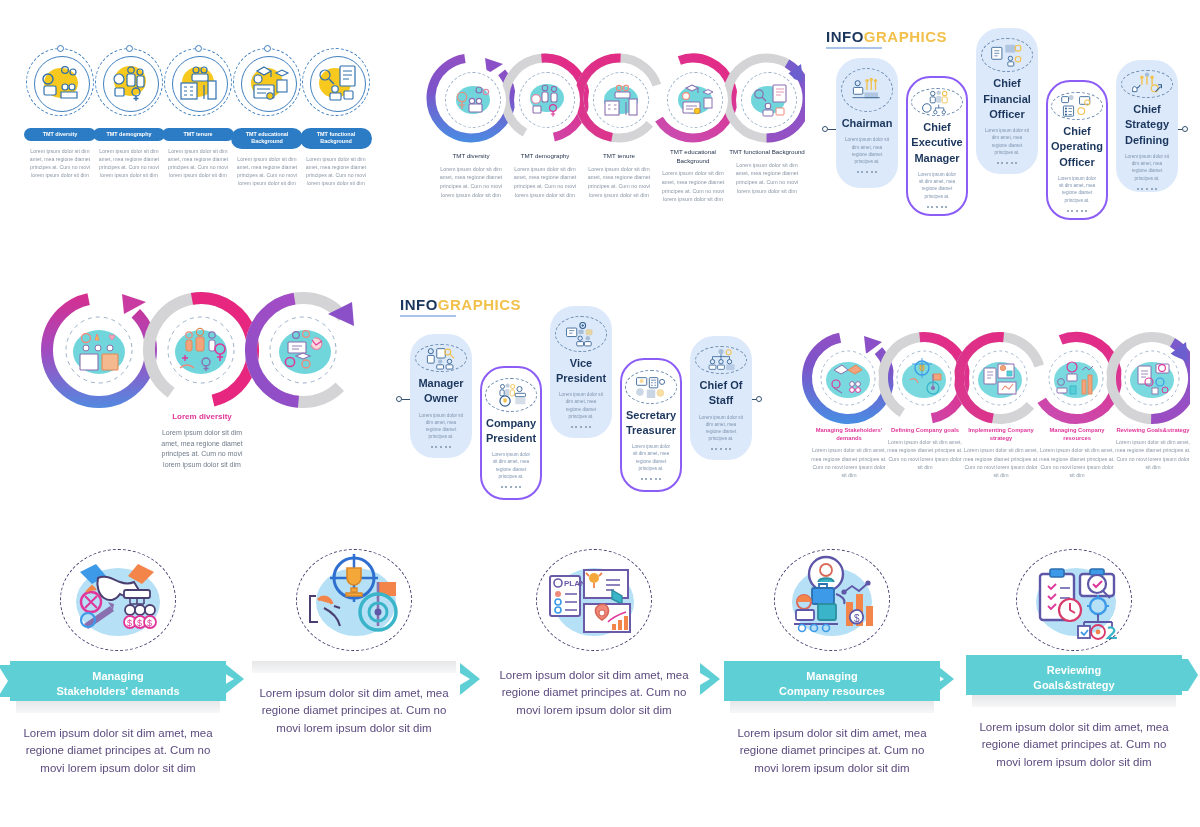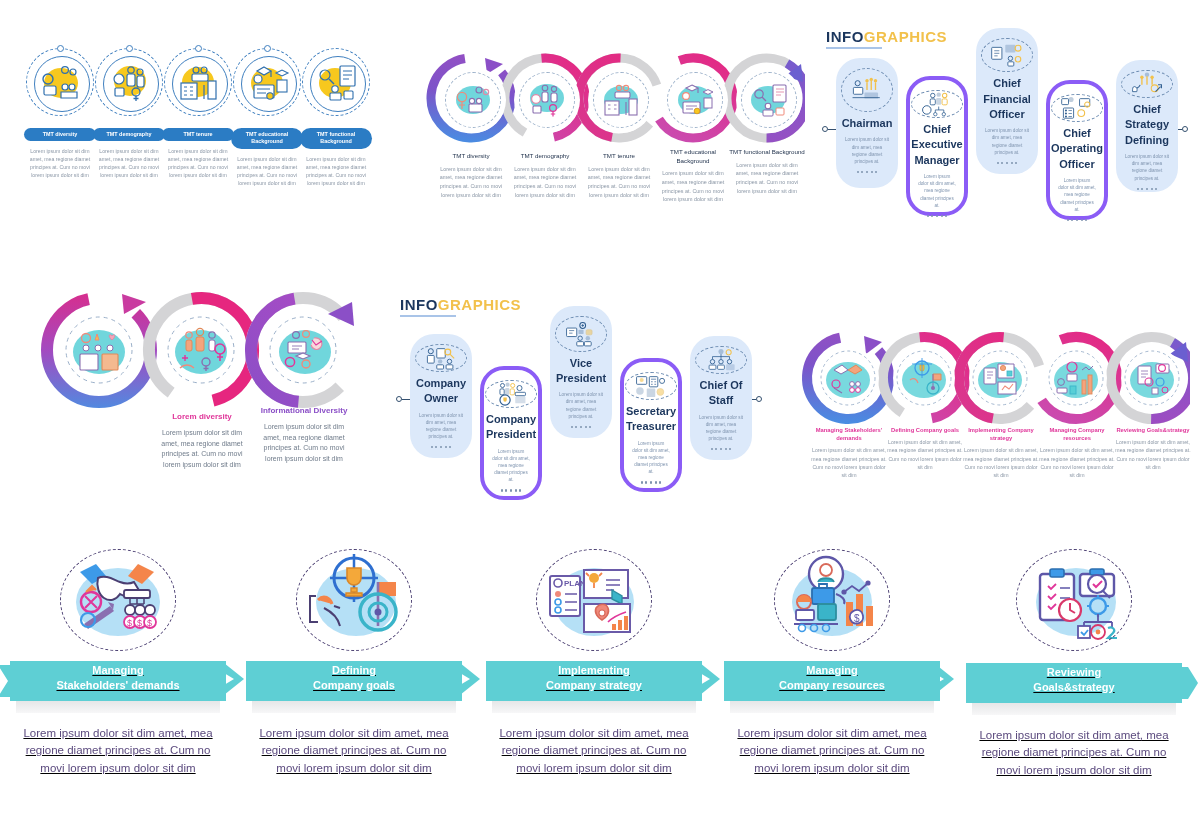--- a/index.html
+++ b/index.html
@@ -55,21 +55,21 @@
   .s2-p { margin-top: 4px; font-size: 5.4px; line-height:1.6; color:#8b97a6; }
 
   
   .cards { position:absolute; }
   .card {
     position:absolute; border-radius: 24px;
     display:flex; flex-direction:column; align-items:center;
     padding: 10px 8px;
   }
   .card.filled { background: #dce9fa; }
-  .card.outline { background:#fff; border: 4px solid #8b5cf6; }
+  .card.outline { background:#fff; border: 2px solid #8b5cf6; }
   .card-ico { width: 52px; height: 44px; border-radius:50%; border:1px dashed #6e8db2;
               display:flex; align-items:center; justify-content:center; margin-bottom: 4px; }
   .card-ico .g { width: 34px; height: 26px; }
   .card-h { font-size: 11px; font-weight:bold; color:#1b365d; text-align:center; line-height:1.4; }
   .card-p { margin-top: 5px; font-size: 4.6px; line-height:1.55; color:#7e93ae; text-align:center; }
   .dots { margin-top: 6px; display:flex; gap:2.5px; }
   .dots i { width:2.2px; height:2.2px; border-radius:50%; background:#7e93ae; display:block; }
   .endcap { position:absolute; width:6px; height:6px; border-radius:50%; border:1px solid #34506f; background:#fff; }
   .endline { position:absolute; height:1px; background:#34506f; }
 
@@ -80,28 +80,28 @@
   .s4-p { margin-top: 5px; font-size: 7px; line-height:1.55; color:#6f7b8a; }
 
   
   .s6 { left: 800px; top: 330px; width: 390px; height: 150px; }
   .s6-col { position:absolute; width: 78px; text-align:center; }
   .s6-h { font-size: 5.8px; font-weight:bold; color:#e0369a; line-height:1.4; }
   .s6-p { margin-top: 4px; font-size: 5.2px; line-height:1.6; color:#8b97a6; }
 
   
   .s7 { left: 0px; top: 545px; width: 1200px; height: 282px; }
-  .s7-col { position:absolute; width: 216px; text-decoration: underline; }
+  .s7-col { position:absolute; width: 216px; }
   .s7-ico { width: 132px; height: 110px; margin: 0 auto; position:relative;
             display:flex; align-items:center; justify-content:center; }
   .s7-dashcirc { position:absolute; inset:4px 8px; border-radius:50%; border:1.6px dashed #4b3f72; }
   .s7-banner {
     position:relative; background:#5ecfd4; color:#fff; font-weight:bold;
     font-size:11px; line-height:1.35; text-align:center; padding:8px 10px;
-    height: 40px; display:flex; align-items:flex-end; justify-content:center;
+    height: 40px; display:flex; align-items:flex-start; justify-content:center;
   }
   .s7-shadow { height:12px; background: linear-gradient(180deg,#e6e7e8,#f7f7f8); margin:0 6px; }
   .s7-p { margin-top: 12px; font-size: 11.5px; line-height:1.5; color:#5b4a7e; text-align:center; padding:0 8px; }
 </style>
 </head>
 <body>
 
 <div class="stage">
 
   <div class="panel s1">
@@ -543,24 +543,20 @@
         <path d="M262 68l7-3 7 3-7 3z" fill="#fff" stroke="#8a6fb0" stroke-width="1.1"></path>
         <circle cx="256" cy="74" r="4.6" fill="none" stroke="#e0369a" stroke-width="1.5"></circle>
         <circle cx="272" cy="76" r="4" fill="none" stroke="#f08a7a" stroke-width="1.4"></circle>
       </g>
     </svg>
 
     <div class="s4-col" style="left:120px;top:124px">
       <div class="s4-h" style="color:#e0369a">Lorem diversity</div>
       <div class="s4-p">Lorem ipsum dolor sit dim amet, mea regione diamet principes at. Cum no movi lorem ipsum dolor sit dim</div>
     </div>
-    <div class="s4-col" style="left:222px;top:118px">
-      <div class="s4-h" style="color:#8b4fc7">Informational Diversity</div>
-      <div class="s4-p">Lorem ipsum dolor sit dim amet, mea regione diamet principes at. Cum no movi lorem ipsum dolor sit dim</div>
-    </div>
   </div>
 
   <div class="panel cards" style="left:400px;top:296px;width:364px;height:200px">
     <div class="info-title">
       <span class="a">INFO</span><span class="b">GRAPHICS</span>
       <div class="info-underline"></div>
     </div>
 
     <div class="endcap" style="left:-4px;top:100px"></div>
     <div class="endcap" style="left:356px;top:100px"></div>
@@ -574,21 +570,21 @@
           <rect x="4" y="12" width="8" height="9" rx="1" fill="#fff" stroke="#2d5c8f" stroke-width="1"></rect>
           <rect x="15" y="4" width="10" height="11" rx="1" fill="#fff" stroke="#2d5c8f" stroke-width="1"></rect>
           <circle cx="28" cy="8" r="3.4" fill="none" stroke="#f2c14b" stroke-width="1.4"></circle>
           <path d="M30.5 10.5l5 5" stroke="#f2c14b" stroke-width="1.4"></path>
           <circle cx="19" cy="19" r="2.6" fill="#2d5c8f" opacity=".3"></circle>
           <circle cx="30" cy="19" r="2.6" fill="none" stroke="#2d5c8f" stroke-width="1"></circle>
           <rect x="15" y="23" width="8" height="5" rx="1" fill="#fff" stroke="#2d5c8f" stroke-width="1"></rect>
           <rect x="26" y="23" width="8" height="5" rx="1" fill="#fff" stroke="#2d5c8f" stroke-width="1"></rect>
         </svg>
       </div>
-      <div class="card-h">Company Owner</div>
+      <div class="card-h">Manager Owner</div>
       <div class="card-p">Lorem ipsum dolor sit dim amet, mea regione diamet principes at.</div>
       <div class="dots">
           <i></i>
           <i></i>
           <i></i>
           <i></i>
           <i></i>
         </div>
     </div>
 
@@ -888,26 +884,20 @@
           <path d="M22 46h-6v26h8" fill="none" stroke="#4b3f72" stroke-width="2"></path>
           <path d="M40 56l6 2" stroke="#4b3f72" stroke-width="2"></path>
           <path d="M84 32h18v14H84z" fill="#f4854a"></path>
           <path d="M84 32v44" stroke="#8a6fb0" stroke-width="2.6"></path>
           <circle cx="84" cy="62" r="18" fill="none" stroke="#3ab4c9" stroke-width="3.5"></circle>
           <circle cx="84" cy="62" r="9" fill="none" stroke="#3ab4c9" stroke-width="3"></circle>
           <circle cx="84" cy="62" r="3.5" fill="#5e57a8"></circle>
         </svg>
       </div>
       <div style="position:relative;margin-top:6px">
-        <div class="s7-banner">
-          <span>
-            <span>Defining</span><br>
-            <span>Company goals</span>
-          </span>
-        </div>
         <div class="s7-shadow"></div>
       </div>
       <div class="s7-p">Lorem ipsum dolor sit dim amet, mea regione diamet principes at. Cum no movi lorem ipsum dolor sit dim</div>
     </div>
 
     <div class="s7-col" style="left:486px;top:0px">
       <div class="s7-ico">
         <div class="s7-dashcirc"></div>
         <svg width="120" height="100" viewBox="0 0 120 100">
           <ellipse cx="60" cy="52" rx="40" ry="34" fill="#a8daf5" opacity=".85"></ellipse>
@@ -922,29 +912,20 @@
           <circle cx="60" cy="28" r="5" fill="#f4a83a"></circle>
           <path d="M60 33v5M55 26l-3-3M65 26l3-3" stroke="#f4854a" stroke-width="1.8"></path>
           <path d="M72 30h14M72 35h14M72 40h8" stroke="#6a5aa8" stroke-width="1.6"></path>
           <path d="M78 40l10 6v8l-10-5z" fill="#3ab4c9" stroke="#2d8fa0" stroke-width="1.4"></path>
           <rect x="50" y="54" width="46" height="28" fill="#fff" stroke="#6a5aa8" stroke-width="2"></rect>
           <path d="M62 58c4-5 10-5 12 0 2 5-2 10-6 12-4-2-8-7-6-12z" fill="#f08a7a" stroke="#d96a5a" stroke-width="1.6"></path>
           <circle cx="68" cy="63" r="3" fill="#fff" stroke="#d96a5a" stroke-width="1.2"></circle>
           <path d="M78 74h4v6h-4zM84 70h4v10h-4zM90 66h4v14h-4z" fill="#f4854a"></path>
           <path d="M74 72c6-6 12-8 18-10" fill="none" stroke="#e0369a" stroke-width="1.6"></path>
         </svg>
-      </div>
-      <div style="position:relative;margin-top:6px">
-        <div class="s7-banner">
-          <span>
-            <span>Implementing</span><br>
-            <span>Company strategy</span>
-          </span>
-        </div>
-        <div class="s7-shadow"></div>
       </div>
       <div class="s7-p">Lorem ipsum dolor sit dim amet, mea regione diamet principes at. Cum no movi lorem ipsum dolor sit dim</div>
     </div>
 
     <div class="s7-col" style="left:724px;top:0px">
       <div class="s7-ico">
         <div class="s7-dashcirc"></div>
         <svg width="120" height="100" viewBox="0 0 120 100">
           <ellipse cx="60" cy="52" rx="40" ry="34" fill="#a8daf5" opacity=".85"></ellipse>
           <circle cx="54" cy="24" r="17" fill="#fff" stroke="#5e57a8" stroke-width="2.4"></circle>
@@ -1002,21 +983,21 @@
           <circle cx="84" cy="56" r="8" fill="none" stroke="#3d9ae8" stroke-width="2.4"></circle>
           <path d="M84 48v-3M84 64v3M76 56h-3M92 56h3" stroke="#3d9ae8" stroke-width="2.2"></path>
           <path d="M84 64v8M70 72h28M70 72v6M98 72v6" fill="none" stroke="#5e57a8" stroke-width="1.8"></path>
           <rect x="64" y="76" width="12" height="12" fill="#fff" stroke="#5e57a8" stroke-width="1.8"></rect>
           <path d="M67 82l3 3 4-5" fill="none" stroke="#3d9ae8" stroke-width="1.8"></path>
           <circle cx="84" cy="82" r="7" fill="none" stroke="#d9386a" stroke-width="1.8"></circle>
           <circle cx="84" cy="82" r="2.4" fill="#f4854a"></circle>
           <path d="M94 78c5-2 8 2 5 5l-5 5h9" fill="none" stroke="#3ab4c9" stroke-width="2.2"></path>
         </svg>
       </div>
-      <div style="position:relative;margin-top:8px">
+      <div style="position:relative;margin-top:0">
         <div class="s7-banner">
           <span>
             <span>Reviewing</span><br>
             <span>Goals&amp;strategy</span>
           </span>
         </div>
         <svg style="position:absolute;right:-16px;top:4px" width="18" height="32">
             <polygon points="0,0 8,0 18,16 8,32 0,32" fill="#5ecfd4"></polygon>
           </svg>
         <div class="s7-shadow"></div>

